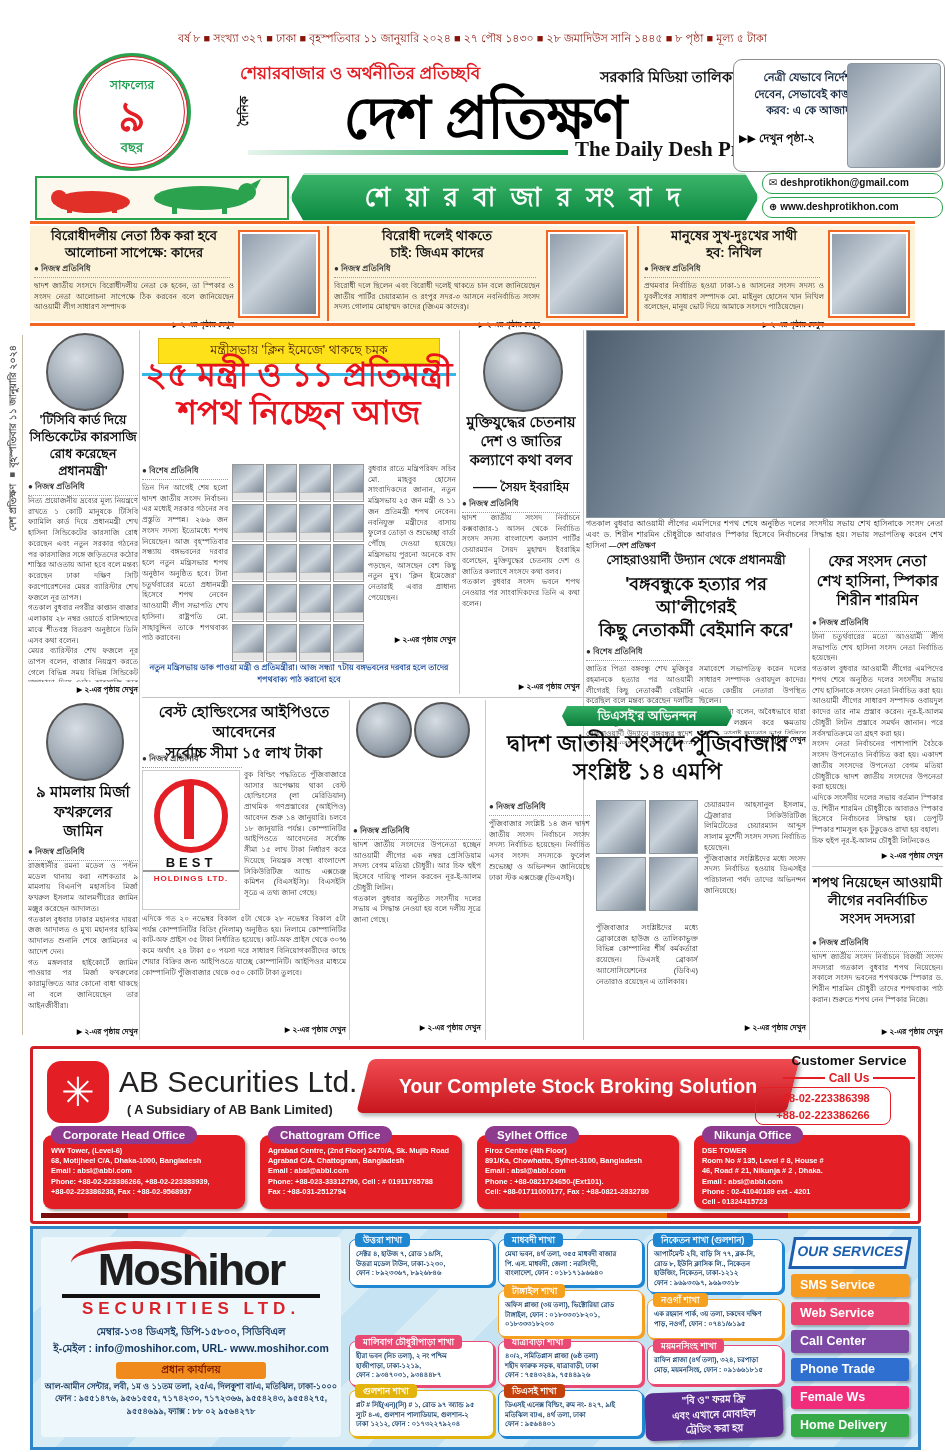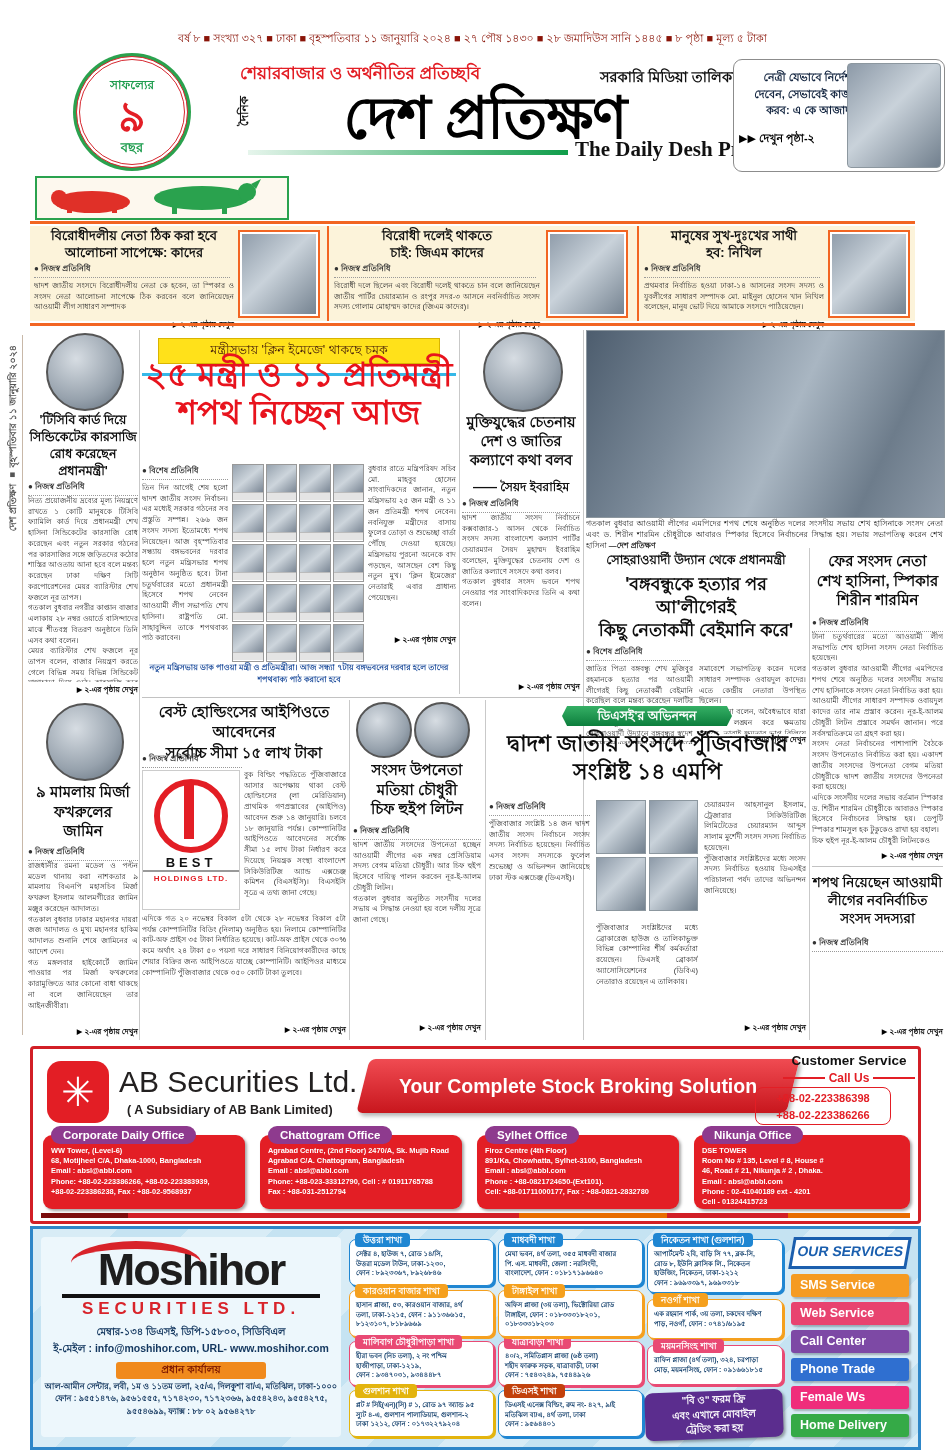--- a/index.html
+++ b/index.html
@@ -74,20 +74,30 @@
       <circle cx="22" cy="20" r="8" fill="#e03028"></circle>
       <rect x="30" y="28" width="5" height="7" fill="#e03028"></rect>
         <rect x="75" y="28" width="5" height="7" fill="#e03028"></rect>
       <ellipse cx="165" cy="20" rx="48" ry="12" fill="#2aa24e"></ellipse>
       <circle cx="210" cy="14" r="9" fill="#2aa24e"></circle>
       <path d="M214 6 L224 1 L219 11 Z" fill="#2aa24e"></path>
       <rect x="135" y="28" width="5" height="8" fill="#2aa24e"></rect>
         <rect x="185" y="28" width="5" height="8" fill="#2aa24e"></rect>
     </svg>
   </div>
+  <div class="abs chev ctr" style="left:290px;top:173px;width:465px;height:45px;background:linear-gradient(#3bb468,#0c8a42);
+       color:#fff;font-size:26px;font-weight:900;letter-spacing:4px;line-height:45px;border:2px solid #bfe6cd">শে য়া র বা জা র  সং বা দ</div>
+  <div class="abs" style="left:762px;top:173px;width:181px;height:45px">
+    <div style="height:19px;line-height:17px;border:1.5px solid #2aa24e;border-radius:10px;font-size:10px;font-weight:bold;padding-left:6px;background:#fff">
+      <span>✉</span>
+      <span>deshprotikhon@gmail.com</span></div>
+    <div style="height:19px;line-height:17px;border:1.5px solid #2aa24e;border-radius:10px;font-size:10px;font-weight:bold;padding-left:6px;background:#fff;margin-top:3px">
+      <span>⊕</span>
+      <span>www.deshprotikhon.com</span></div>
+  </div>
 
   <div class="abs orange-rule" style="left:30px;top:221px;width:885px;height:3px"></div>
 
   <div class="abs story-box" style="left:30px;top:226px;width:885px;height:95px"></div>
   <div class="abs" style="left:327px;top:226px;width:2px;height:95px;background:#f26522"></div>
   <div class="abs" style="left:637px;top:226px;width:2px;height:95px;background:#f26522"></div>
 
   <div class="abs" style="left:34px;top:228px;width:288px;height:92px">
     <div class="story-h ctr pl" style="width:200px">বিরোধীদলীয় নেতা ঠিক করা হবে
 আলোচনা সাপেক্ষে: কাদের</div>
@@ -287,41 +297,39 @@
 আওয়ামী লীগের সাধারণ সম্পাদক ওবায়দুল কাদের তার নাম প্রস্তাব করেন। নূর-ই-আলম চৌধুরী লিটন প্রস্তাবে সমর্থন জানান। পরে সর্বসম্মতিক্রমে তা গ্রহণ করা হয়।
 সংসদ নেতা নির্বাচনের পাশাপাশি বৈঠকে সংসদ উপনেতাও নির্বাচিত করা হয়। একাদশ জাতীয় সংসদের উপনেতা বেগম মতিয়া চৌধুরীকে দ্বাদশ জাতীয় সংসদের উপনেতা করা হয়েছে।
 এদিকে সংসদীয় দলের সভায় বর্তমান স্পিকার ড. শিরীন শারমিন চৌধুরীকে আবারও স্পিকার হিসেবে নির্বাচনের সিদ্ধান্ত হয়। ডেপুটি স্পিকার শামসুল হক টুকুকেও রাখা হয় বহাল।
 চিফ হুইপ নূর-ই-আলম চৌধুরী লিটনকেও</div>
   <div class="abs more" style="left:812px;top:850px;width:131px">▶ ২-এর পৃষ্ঠায় দেখুন</div>
 
   <div class="abs ctr pl" style="left:812px;top:874px;width:131px;font-size:13.5px;font-weight:900;line-height:1.35;color:#0d0d0d">শপথ নিয়েছেন আওয়ামী
 লীগের নবনির্বাচিত
 সংসদ সদস্যরা</div>
   <div class="abs byline" style="left:812px;top:936px;width:131px">● নিজস্ব প্রতিনিধি</div>
+  <div class="abs body-sm pl" style="left:812px;top:952px;width:131px;height:74px">দ্বাদশ জাতীয় সংসদ নির্বাচনে বিজয়ী সংসদ সদস্যরা গতকাল বুধবার শপথ নিয়েছেন। সকালে সংসদ ভবনের শপথকক্ষে স্পিকার ড. শিরীন শারমিন চৌধুরী তাদের শপথবাক্য পাঠ করান। শুরুতে শপথ নেন স্পিকার নিজে।</div>
   <div class="abs more" style="left:812px;top:1026px;width:131px">▶ ২-এর পৃষ্ঠায় দেখুন</div>
 
   <div class="abs ctr pl" style="left:142px;top:702px;width:204px;font-size:15px;font-weight:900;line-height:1.35;color:#0d0d0d">বেস্ট হোল্ডিংসের আইপিওতে আবেদনের
 সর্বোচ্চ সীমা ১৫ লাখ টাকা</div>
   <div class="abs byline" style="left:142px;top:752px;width:100px">● নিজস্ব প্রতিনিধি</div>
   <div class="abs" style="left:142px;top:770px;width:96px;height:138px;border:1px solid #ccc;background:#fff">
     <div style="width:62px;height:62px;margin:8px auto 2px;border:6px solid #e31e25;border-radius:50%;position:relative">
       <div style="position:absolute;left:24px;top:-4px;width:10px;height:58px;background:#e31e25"></div>
     </div>
     <div class="ctr" style="font-size:13px;font-weight:900;letter-spacing:4px;color:#111;border-bottom:2px solid #999">BEST</div>
     <div class="ctr" style="font-size:8px;font-weight:900;letter-spacing:1px;color:#e31e25;margin-top:2px">HOLDINGS LTD.</div>
   </div>
   <div class="abs body-sm" style="left:244px;top:770px;width:102px;height:140px">বুক বিল্ডিং পদ্ধতিতে পুঁজিবাজারে আসার অপেক্ষায় থাকা বেস্ট হোল্ডিংসের (লা মেরিডিয়ান) প্রাথমিক গণপ্রস্তাবের (আইপিও) আবেদন শুরু ১৪ জানুয়ারি। চলবে ১৮ জানুয়ারি পর্যন্ত। কোম্পানিটির আইপিওতে আবেদনের সর্বোচ্চ সীমা ১৫ লাখ টাকা নির্ধারণ করে দিয়েছে নিয়ন্ত্রক সংস্থা বাংলাদেশ সিকিউরিটিজ অ্যান্ড এক্সচেঞ্জ কমিশন (বিএসইসি)। বিএসইসি সূত্রে এ তথ্য জানা গেছে।</div>
   <div class="abs body-sm" style="left:142px;top:914px;width:204px;height:108px">এদিকে গত ২০ নভেম্বর বিকাল ৫টা থেকে ২৮ নভেম্বর বিকাল ৫টা পর্যন্ত কোম্পানিটির বিডিং (নিলাম) অনুষ্ঠিত হয়। নিলামে কোম্পানিটির কাট-অফ প্রাইস ৩৫ টাকা নির্ধারিত হয়েছে। কাট-অফ প্রাইস থেকে ৩০% কমে অর্থাৎ ২৪ টাকা ৫০ পয়সা দরে সাধারণ বিনিয়োগকারীদের কাছে শেয়ার বিক্রির জন্য আইপিওতে যাচ্ছে কোম্পানিটি। আইপিওর মাধ্যমে কোম্পানিটি পুঁজিবাজার থেকে ৩৫০ কোটি টাকা তুলবে।</div>
   <div class="abs more" style="left:142px;top:1024px;width:204px">▶ ২-এর পৃষ্ঠায় দেখুন</div>
 
   <div class="abs circ" style="left:356px;top:702px;width:52px;height:52px"></div>
   <div class="abs circ" style="left:414px;top:702px;width:52px;height:52px"></div>
-  <div class="abs ctr pl" style="left:353px;top:760px;width:128px;font-size:15px;font-weight:900;line-height:1.3;color:#0d0d0d">সংসদ উপনেতা
-মতিয়া চৌধুরী
-চিফ হুইপ লিটন</div>
   <div class="abs byline" style="left:353px;top:824px;width:128px">● নিজস্ব প্রতিনিধি</div>
   <div class="abs body-sm pl" style="left:353px;top:840px;width:128px;height:180px">দ্বাদশ জাতীয় সংসদের উপনেতা হচ্ছেন আওয়ামী লীগের এক নম্বর প্রেসিডিয়াম সদস্য বেগম মতিয়া চৌধুরী। আর চিফ হুইপ হিসেবে দায়িত্ব পালন করবেন নূর-ই-আলম চৌধুরী লিটন।
 গতকাল বুধবার অনুষ্ঠিত সংসদীয় দলের সভায় এ সিদ্ধান্ত নেওয়া হয় বলে দলীয় সূত্রে জানা গেছে।</div>
   <div class="abs more" style="left:353px;top:1022px;width:128px">▶ ২-এর পৃষ্ঠায় দেখুন</div>
 
   <div class="abs chev ctr" style="left:562px;top:706px;width:170px;height:20px;background:linear-gradient(#35b065,#0c7e3c);
        color:#fff;font-size:12.5px;font-weight:bold;line-height:20px">ডিএসই'র অভিনন্দন</div>
   <div class="abs ctr pl" style="left:489px;top:730px;width:317px;font-size:22px;font-weight:900;line-height:1.25;color:#0d0d0d">দ্বাদশ জাতীয় সংসদে পুঁজিবাজার
 সংশ্লিষ্ট ১৪ এমপি</div>
   <div class="abs" style="left:489px;top:800px;width:317px;height:240px;display:flex;gap:6px">
@@ -358,21 +366,21 @@
     <div style="position:absolute;left:750px;top:22px;width:132px;display:flex;align-items:center;gap:4px">
       <div style="flex:1;height:2px;background:#e31e25"></div>
       <div style="font-size:12px;font-weight:bold;color:#e31e25">Call Us</div>
       <div style="flex:1;height:2px;background:#e31e25"></div>
     </div>
     <div class="ctr pl" style="position:absolute;left:722px;top:38px;width:134px;height:34px;border:1.5px solid #e31e25;border-radius:8px;
          font-size:11px;font-weight:bold;color:#e31e25;line-height:1.5;padding-top:2px">+88-02-223386398
 +88-02-223386266</div>
 
     <div class="ab-card" style="left:10px;top:86px">
-      <div class="pill">Corporate Daily Office</div>
+      <div class="pill">Corporate Head Office</div>
       <div class="ab-card-text pl">WW Tower, (Level-6)
 68, Motijheel C/A, Dhaka-1000, Bangladesh
 Email : absl@abbl.com
 Phone: +88-02-223386266, +88-02-223383939,
 +88-02-223386238,  Fax : +88-02-9568937</div>
     </div>
     <div class="ab-card" style="left:227px;top:86px">
       <div class="pill">Chattogram Office</div>
       <div class="ab-card-text pl">Agrabad Centre, (2nd Floor) 2470/A, Sk. Mujib Road
 Agrabad C/A. Chattogram, Bangladesh
@@ -415,26 +423,20 @@
 ফোন : ৯৫৫১৪৭৬, ৯৫৬১৫৫৫, ৭১৭৪২৩০, ৭১৭২৩৬৬, ৯৫৫৪২৪৩, ৯৫৫৪২৭৫,
 ৯৫৫৪৬৯৯, ফ্যাক্স : ৮৮ ০২ ৯৫৬৪২৭৮</div>
     </div>
 
     <div class="branch" style="left:316px;top:10px;width:143px;height:45px;border:1px solid #1f86d2;box-shadow:2px 2px 0 #1f86d2">
       <div class="bpill" style="background:#1f86d2">উত্তরা শাখা</div>
       <div class="btext pl">সেক্টর ৪, হাউজ ৭, রোড ১৪/সি,
 উত্তরা মডেল টাউন, ঢাকা-১২৩০,
 ফোন : ৮৯২৩৩৬৭, ৮৯২৬৮৪৬</div>
       </div>
-    <div class="branch" style="left:316px;top:61px;width:143px;height:45px;border:1px solid #f5a01e;box-shadow:2px 2px 0 #f5a01e">
-      <div class="bpill" style="background:#f5a01e">কারওয়ান বাজার শাখা</div>
-      <div class="btext pl">হাসান প্লাজা, ৫৩, কারওয়ান বাজার, ৪র্থ
-তলা, ঢাকা-১২১৫, ফোন : ৯১১৩৬৬১৫,
-৮১২৩১০৭, ৮১৮৯৬৬৯</div>
-      </div>
     <div class="branch" style="left:316px;top:112px;width:143px;height:43px;border:1px solid #e94a74;box-shadow:2px 2px 0 #e94a74">
       <div class="bpill" style="background:#e94a74">মালিবাগ চৌধুরীপাড়া শাখা</div>
       <div class="btext pl">হীরা ভবন (নিচ তলা), ২ নং পশ্চিম
 হাজীপাড়া, ঢাকা-১২১৯,
 ফোন : ৯৩৪৭০৩১, ৯৩৪৪৪৮৭</div>
       </div>
     <div class="branch" style="left:316px;top:161px;width:143px;height:45px;border:1px solid #e3b40e;box-shadow:2px 2px 0 #e3b40e">
       <div class="bpill" style="background:#e3b40e">গুলশান শাখা</div>
       <div class="btext pl">প্লট # সিই(এন)(সি) # ১, রোড ৯৭ অ্যান্ড ৯৫
 স্যুট ৪-এ, গুলশান পালাডিয়াম, গুলশান-২

